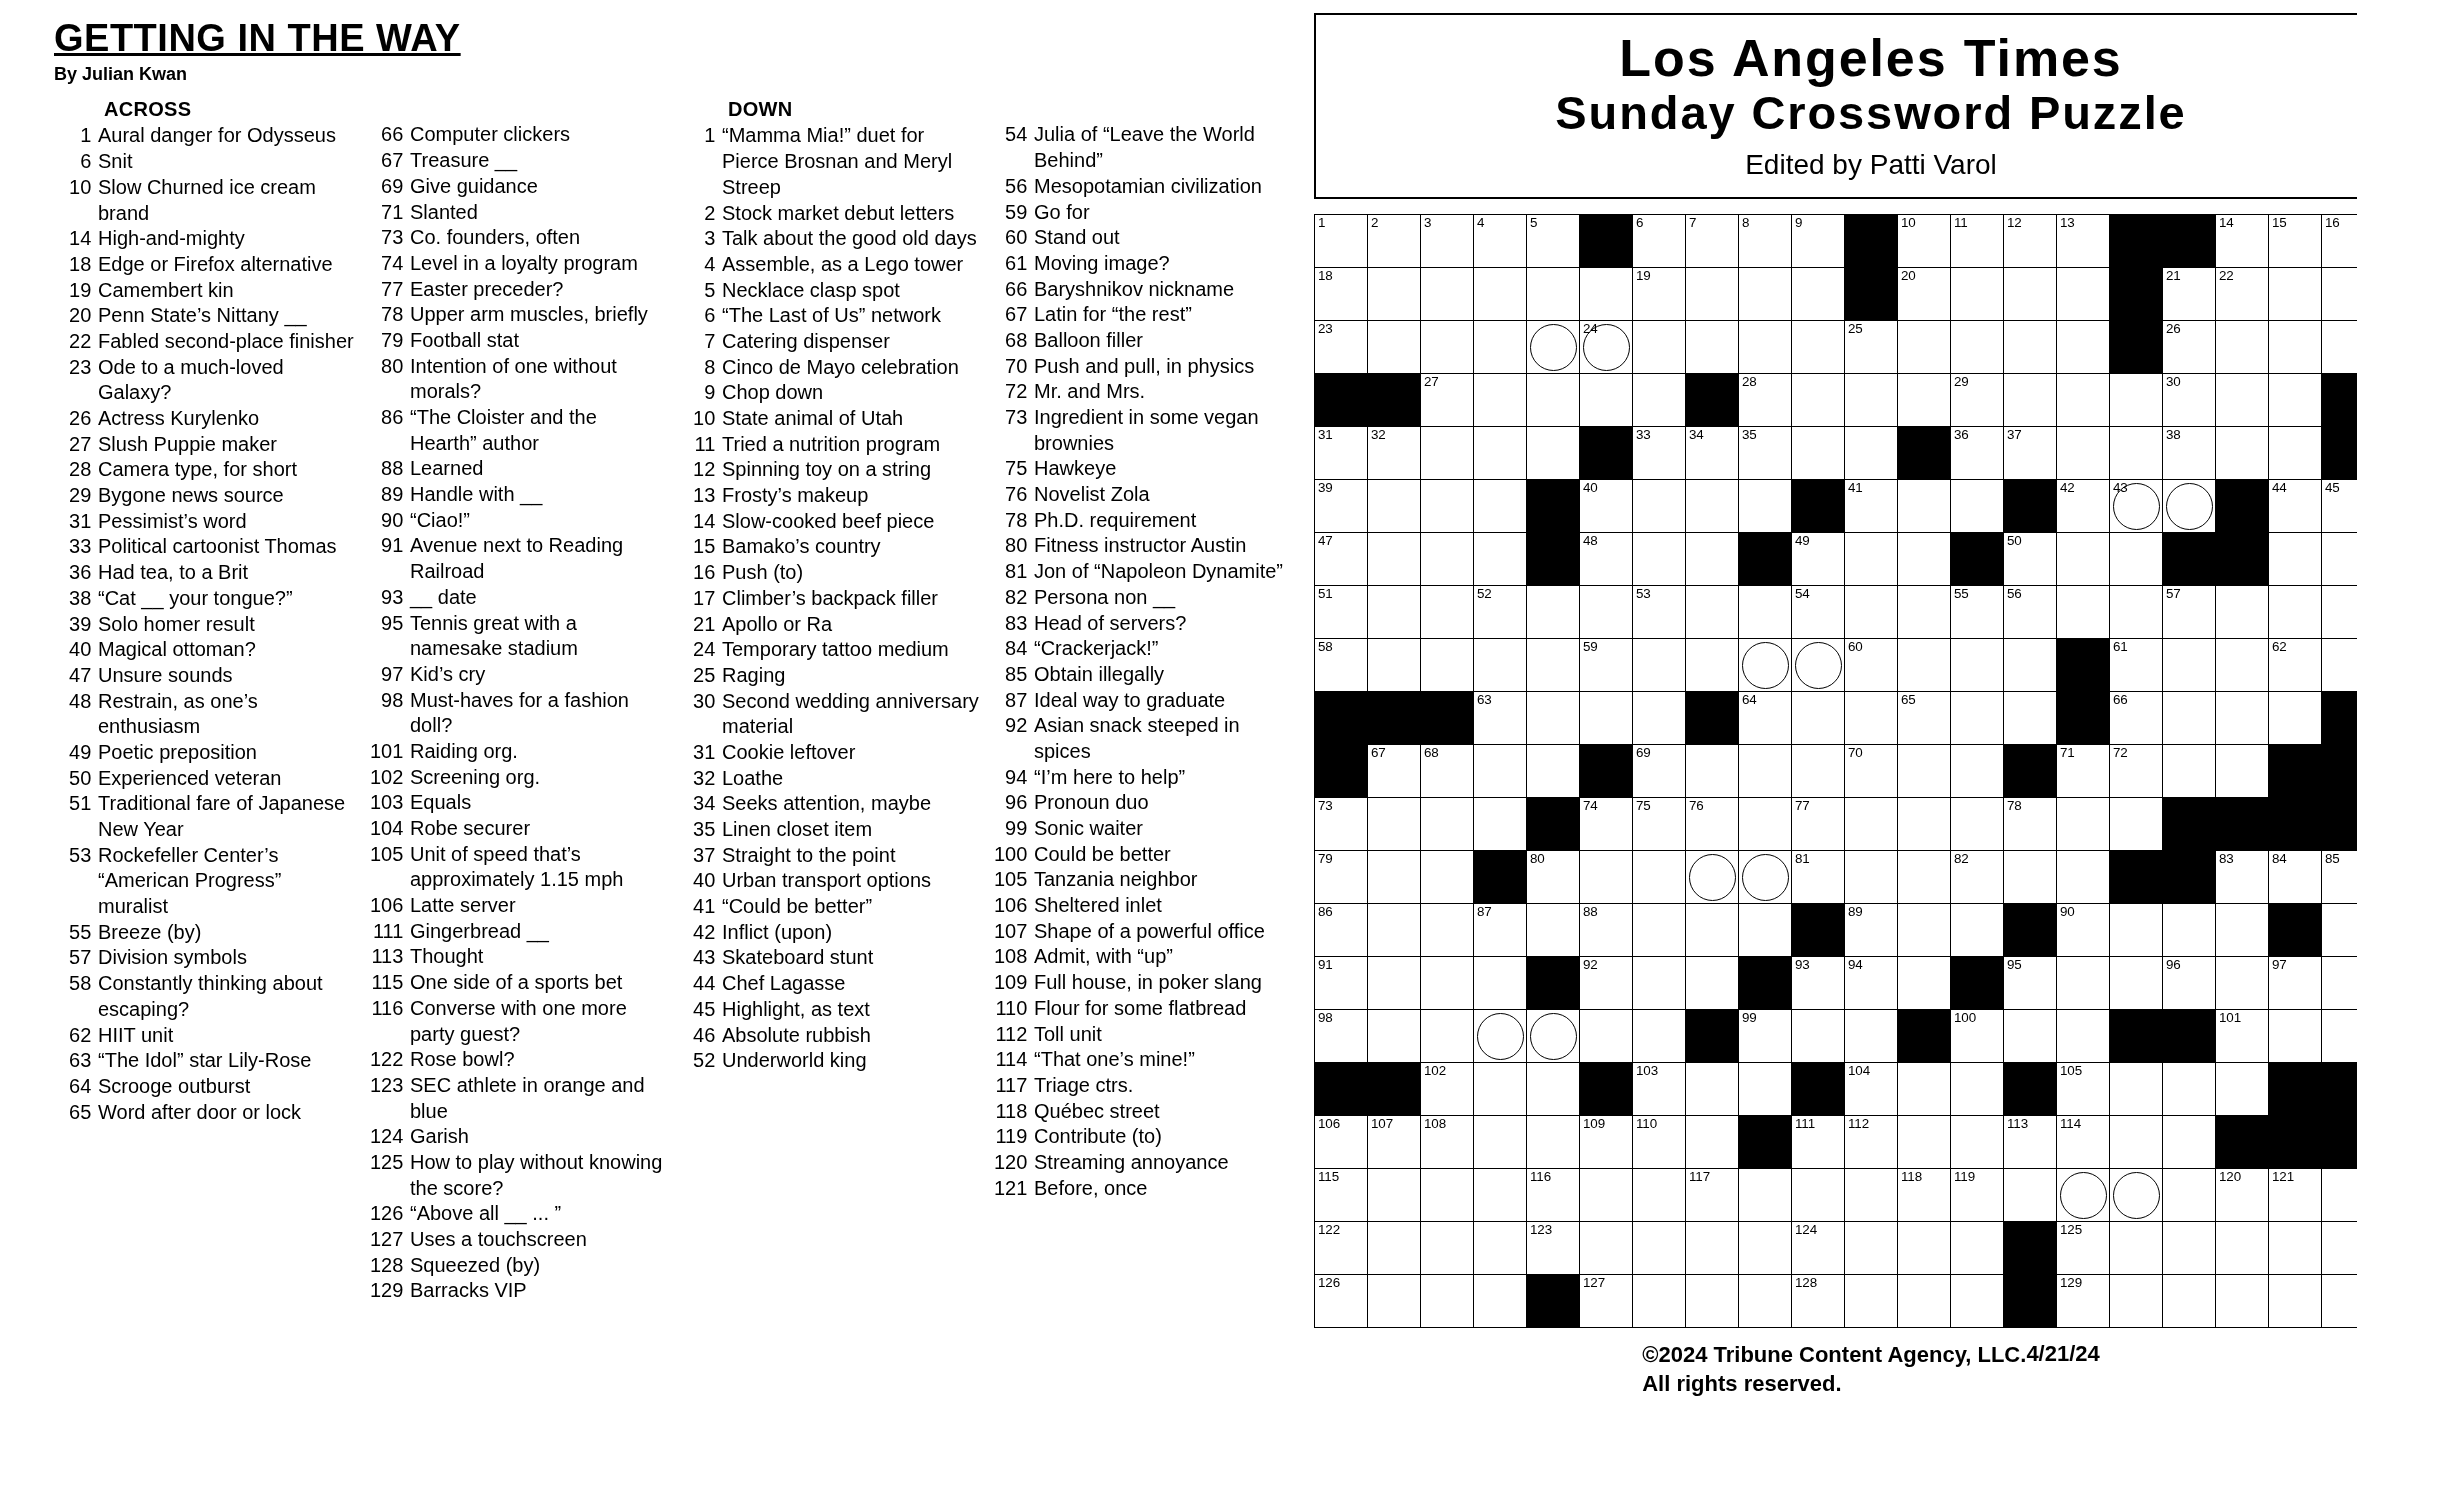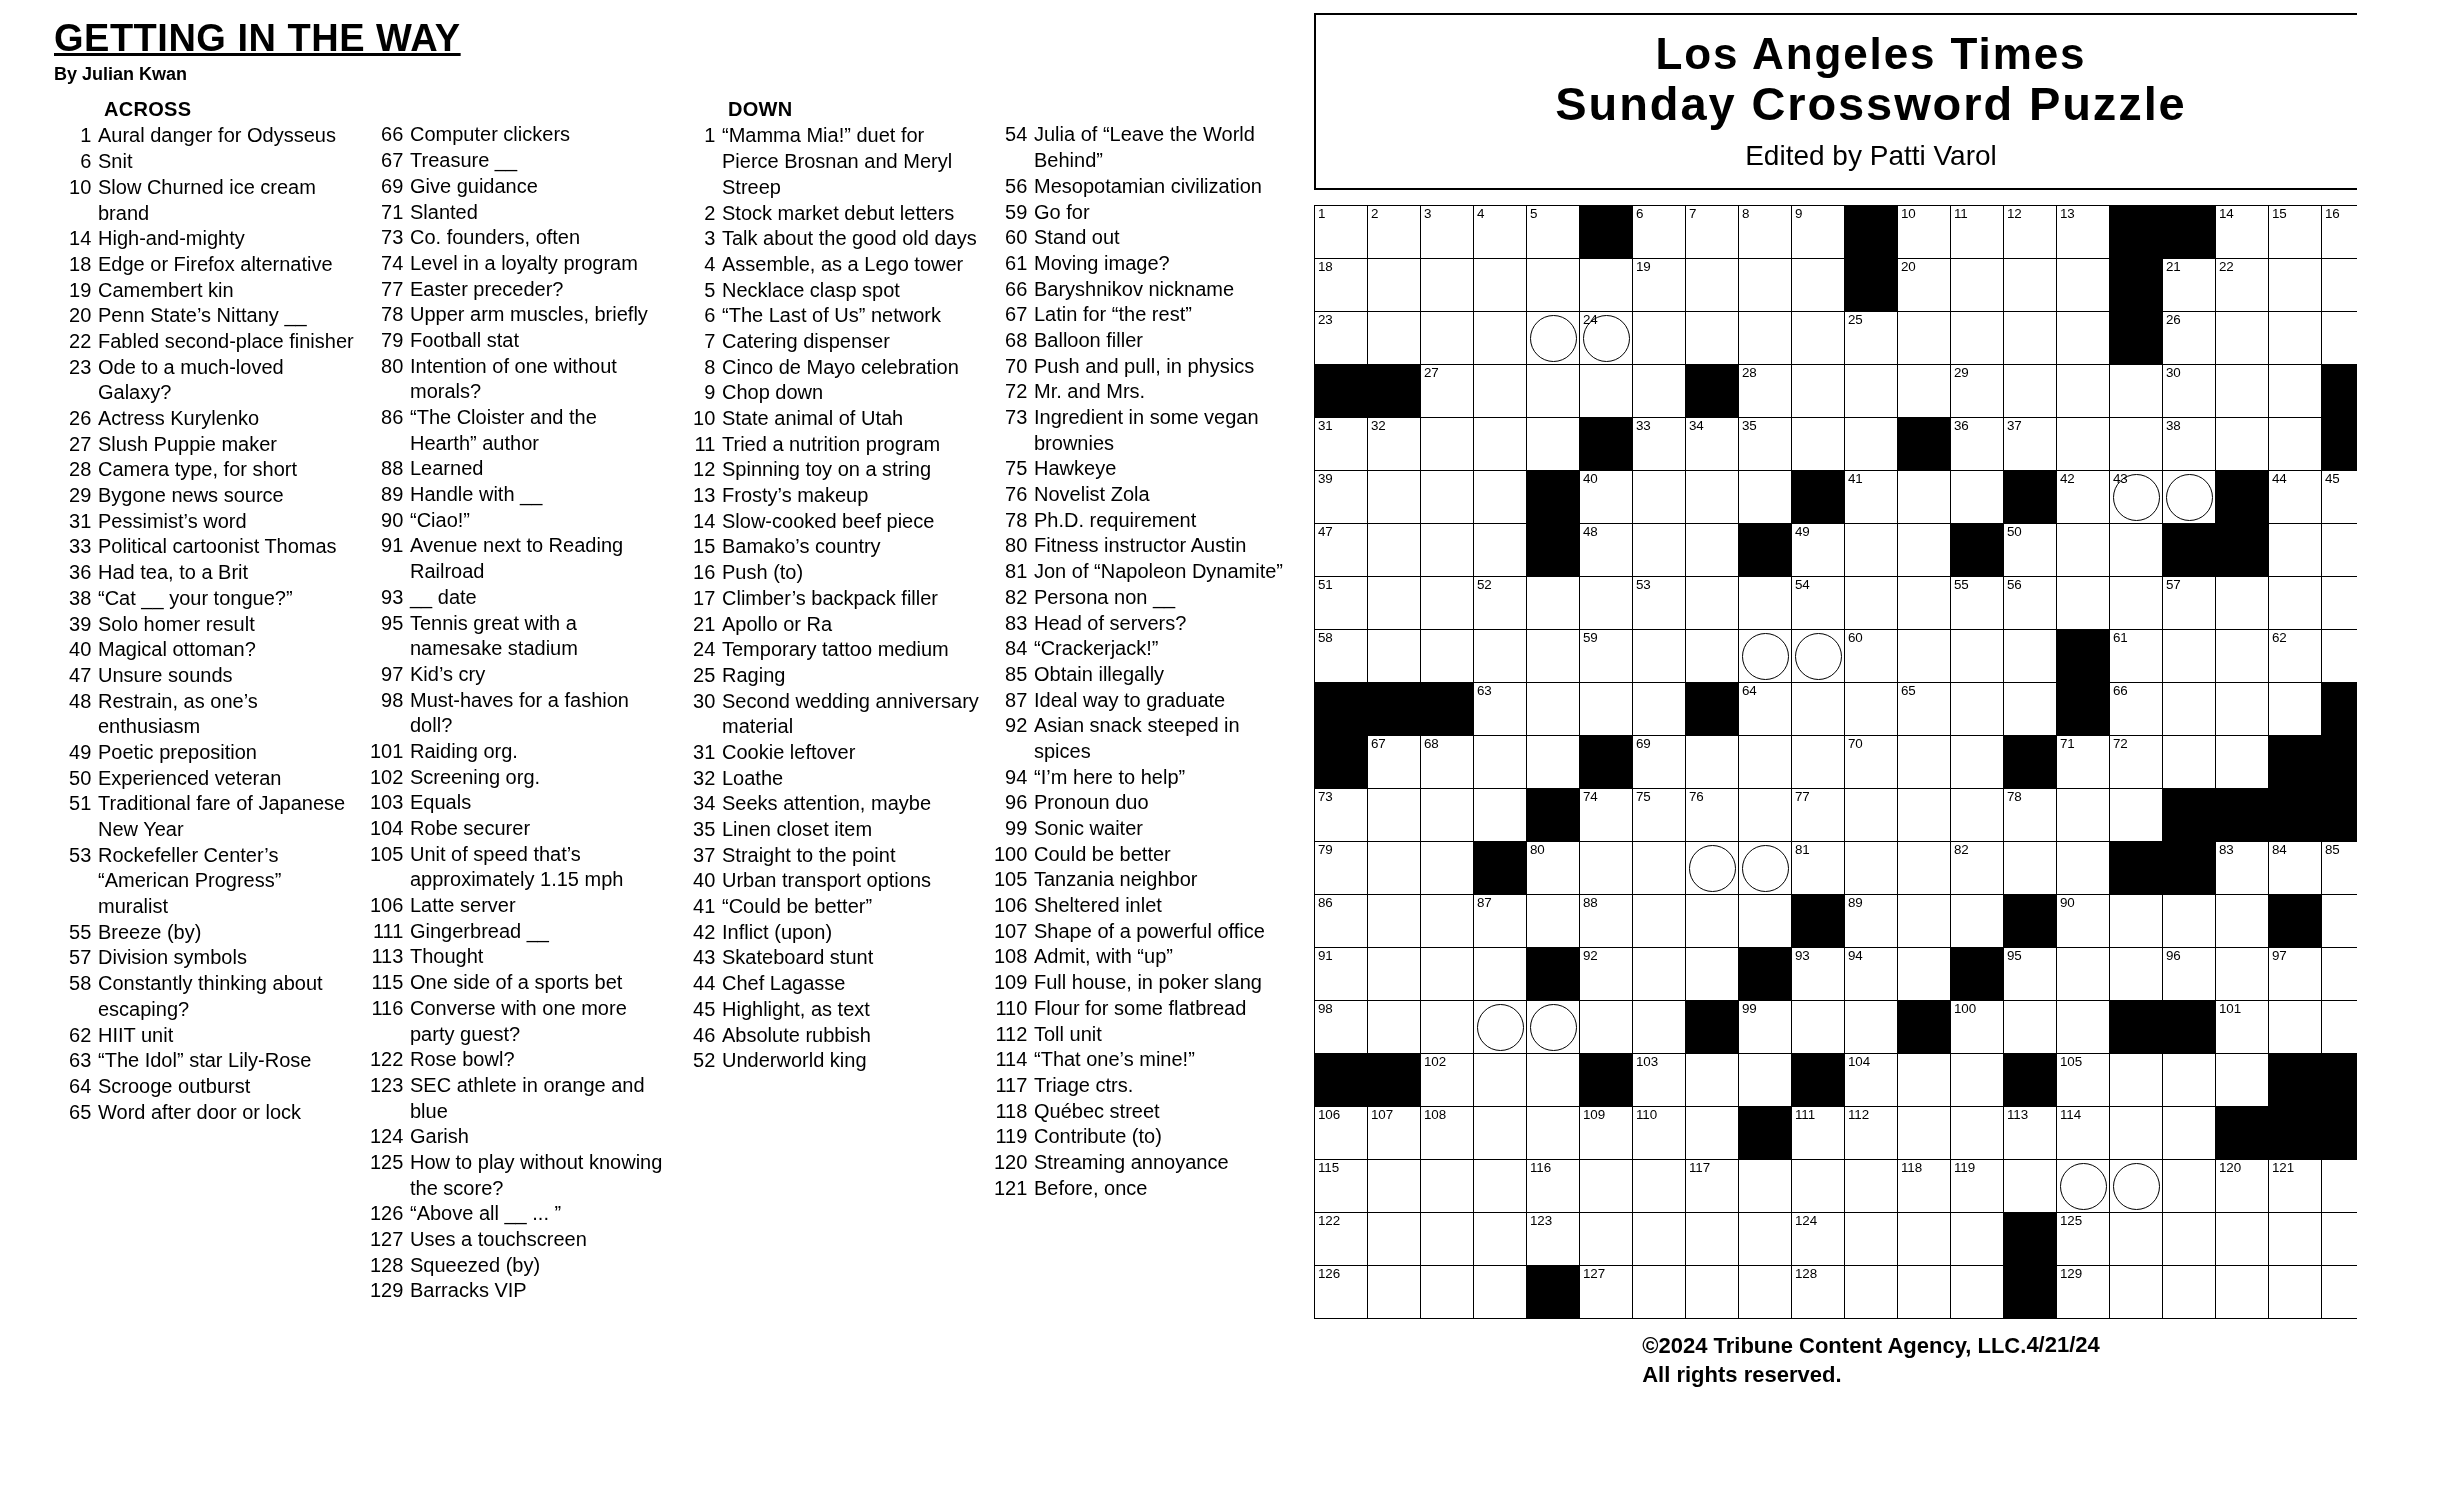--- a/index.html
+++ b/index.html
@@ -73,21 +73,21 @@
     left: 1314px; top: 13.4px;
     width: 1114px;
   }
   #masthead {
     border: 2.9px solid #000;
     padding: 13.4px 9.6px 15.4px 9.6px;
     text-align: center;
     width: 1114px;
   }
   #masthead .l1 {
-    font-size: 44px;
+    font-size: 52px;
     font-weight: bold;
     letter-spacing: 1.9px;
     line-height: 1.12;
   }
   #masthead .l2 {
     font-size: 47px;
     font-weight: bold;
     letter-spacing: 1.9px;
     line-height: 1.12;
   }

